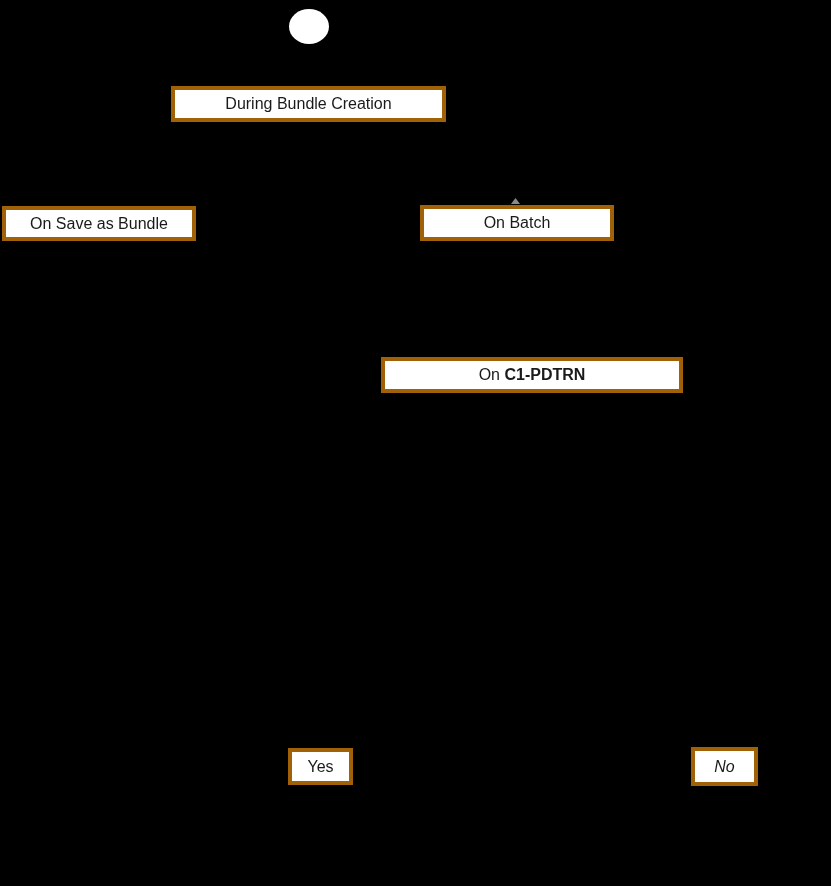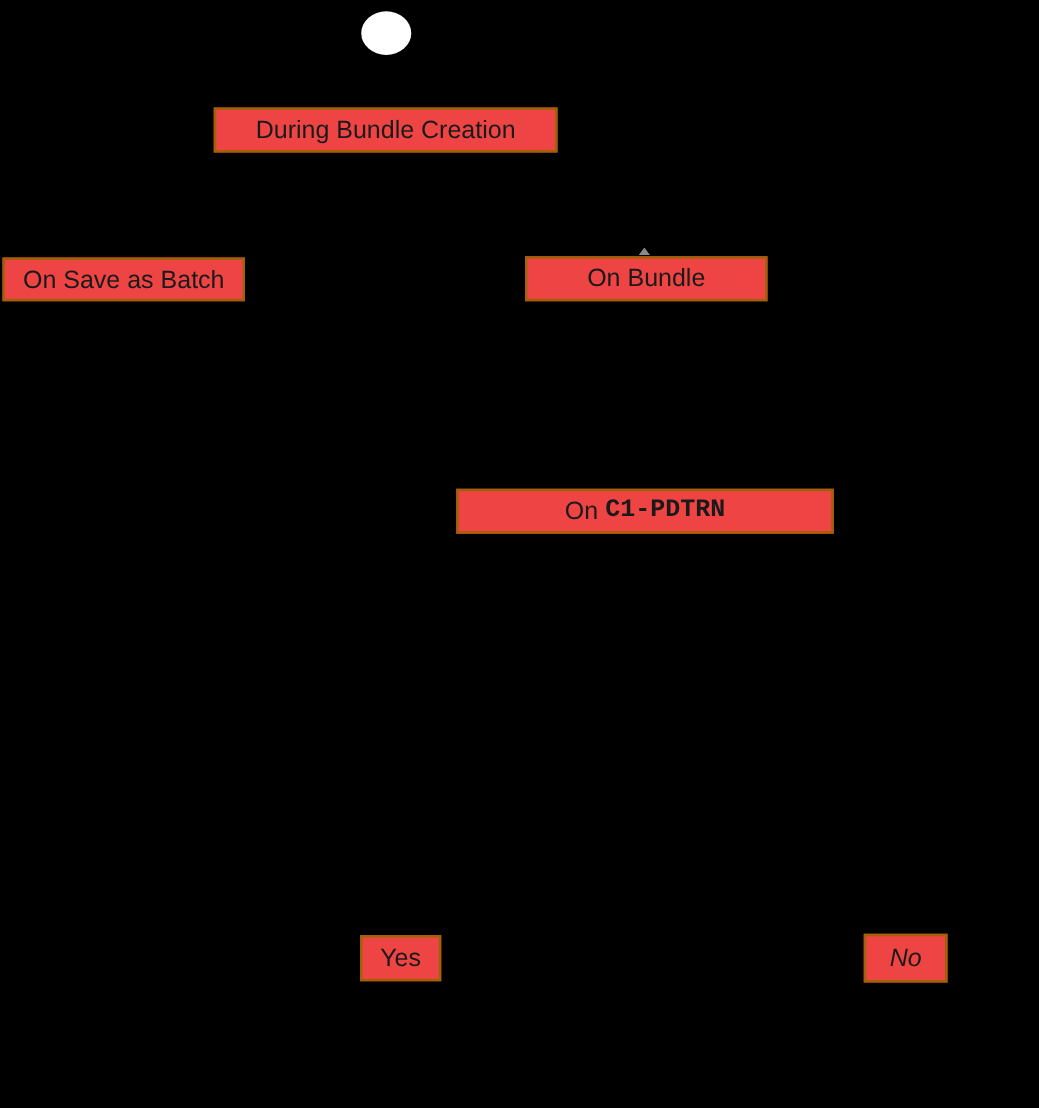--- a/index.html
+++ b/index.html
@@ -20,61 +20,61 @@
     left: 289px;
     top: 9px;
     width: 40px;
     height: 35px;
     background: #ffffff;
     border-radius: 50%;
   }
   .lbl {
     position: absolute;
     box-sizing: border-box;
-    background: #ef4444;
-    border: 2px solid #a16207;
+    background: #ffffff;
+    border: 4px solid #a16207;
     color: #1a1a1a;
     display: flex;
     align-items: center;
     justify-content: center;
-    font-size: 20px;
+    font-size: 16px;
     line-height: 1;
     white-space: pre;
   }
   .box-during { left: 171px; top: 86px;  width: 275px; height: 36px; }
   .box-draft  { left: 2px;   top: 206px; width: 194px; height: 35px; }
   .box-submit { left: 420px; top: 205px; width: 194px; height: 36px; }
-  .box-batch  { left: 365px; top: 357px; width: 302px; height: 36px; margin-top: 34px; }
+  .box-batch  { left: 381px; top: 357px; width: 302px; height: 36px; }
   .box-yes    { left: 288px; top: 748px; width: 65px;  height: 37px; }
   .box-no     { left: 691px; top: 747px; width: 67px;  height: 39px; font-style: italic; }
-  .lbl b { font-weight: bold; font-family: Liberation Mono, monospace; }
+  .lbl b { font-weight: bold; }
   .arrow-tip {
     position: absolute;
     left: 511px;
     top: 198px;
     width: 9px;
     height: 6px;
     background: #8a8a8a;
     clip-path: polygon(50% 0, 100% 100%, 0 100%);
   }
 </style>
 </head>
 <body>
 
 <div class="canvas">
 
   <div class="start-node"></div>
 
   <div class="lbl box-during">During Bundle Creation</div>
 
-  <div class="lbl box-draft">On Save as Batch</div>
+  <div class="lbl box-draft">On Save as Bundle</div>
 
   <div class="arrow-tip"></div>
 
-  <div class="lbl box-submit">On Bundle</div>
+  <div class="lbl box-submit">On Batch</div>
 
   <div class="lbl box-batch"><span>On </span><b>C1-PDTRN</b></div>
 
   <div class="lbl box-yes">Yes</div>
 
   <div class="lbl box-no">No</div>
 
 </div>
 
 </body></html>

